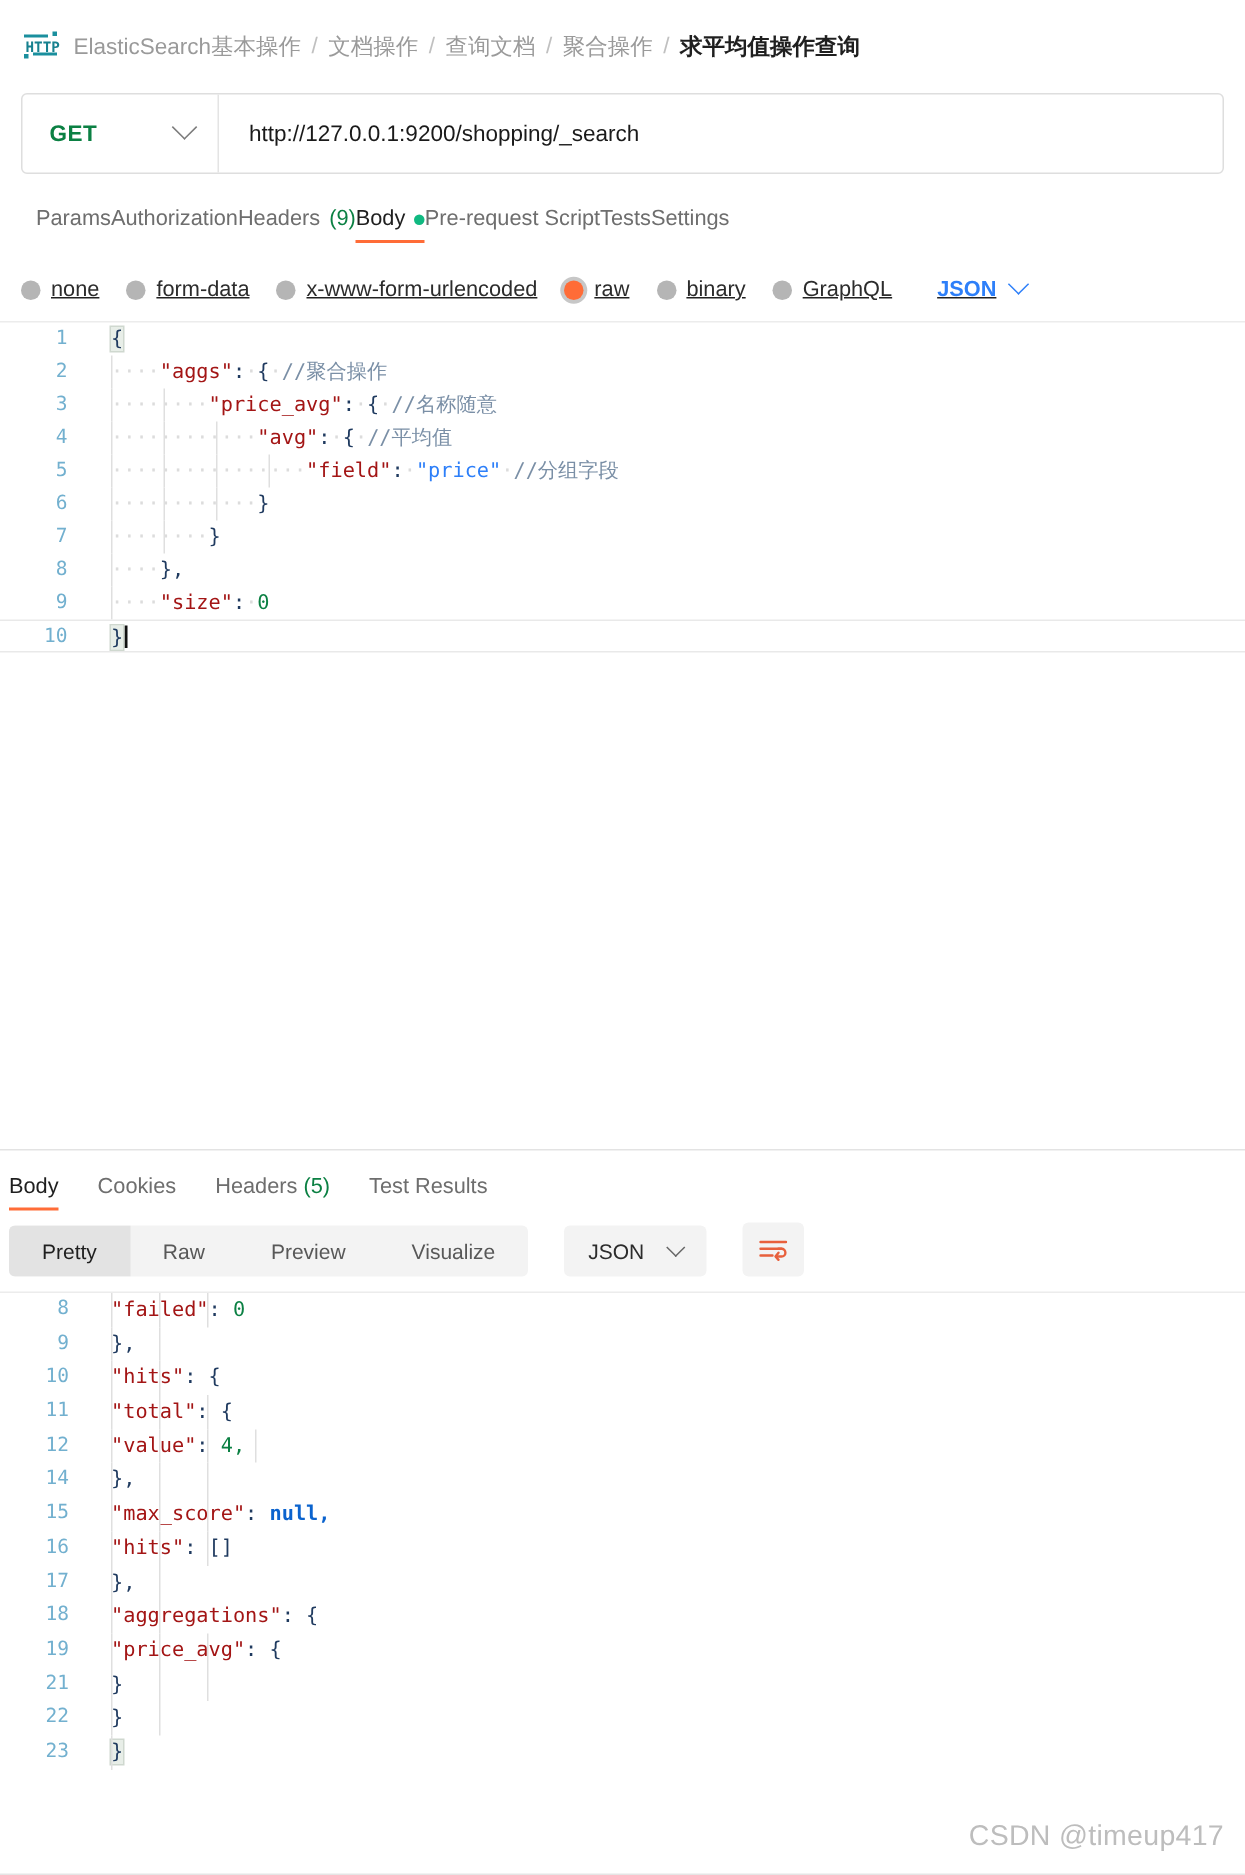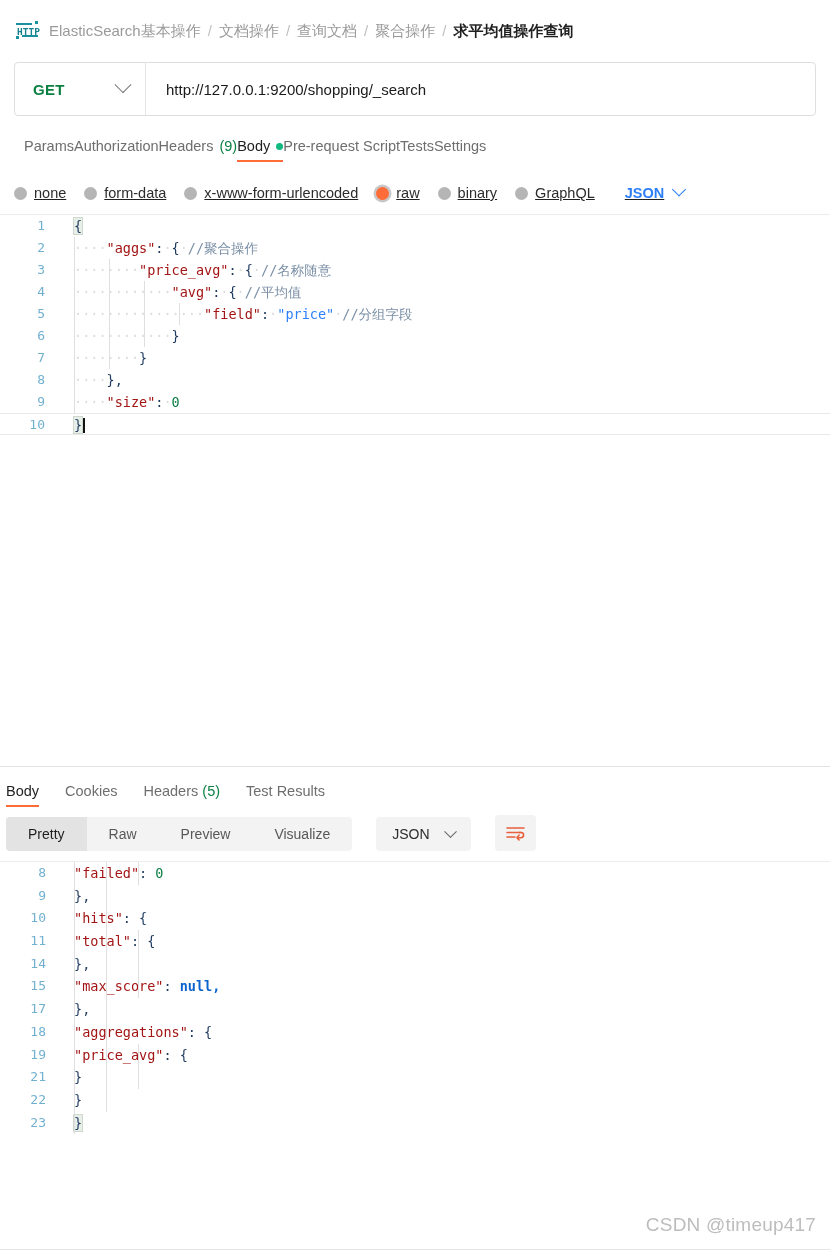--- a/index.html
+++ b/index.html
@@ -504,28 +504,36 @@
         </div>
         <div class="code-line">
           <div class="gutter">10</div>
           <div class="code-text"><span class="vline" style="left: 16px;"></span><span class="vline" style="left: 48px;"></span><span><span class="tok-key">"hits"</span><span class="tok-punc">: {</span></span></div>
         </div>
         <div class="code-line">
           <div class="gutter">11</div>
           <div class="code-text"><span class="vline" style="left: 16px;"></span><span class="vline" style="left: 48px;"></span><span class="vline" style="left: 80px;"></span><span><span class="tok-key">"total"</span><span class="tok-punc">: {</span></span></div>
         </div>
         <div class="code-line">
+          <div class="gutter">12</div>
+          <div class="code-text"><span class="vline" style="left: 16px;"></span><span class="vline" style="left: 48px;"></span><span class="vline" style="left: 80px;"></span><span class="vline" style="left: 112px;"></span><span><span class="tok-key">"value"</span><span class="tok-punc">: </span><span class="tok-num">4,</span></span></div>
+        </div>
+        <div class="code-line">
           <div class="gutter">14</div>
           <div class="code-text"><span class="vline" style="left: 16px;"></span><span class="vline" style="left: 48px;"></span><span class="vline" style="left: 80px;"></span><span><span class="tok-punc">},</span></span></div>
         </div>
         <div class="code-line">
           <div class="gutter">15</div>
           <div class="code-text"><span class="vline" style="left: 16px;"></span><span class="vline" style="left: 48px;"></span><span class="vline" style="left: 80px;"></span><span><span class="tok-key">"max_score"</span><span class="tok-punc">: </span><span class="tok-null">null,</span></span></div>
         </div>
         <div class="code-line">
+          <div class="gutter">16</div>
+          <div class="code-text"><span class="vline" style="left: 16px;"></span><span class="vline" style="left: 48px;"></span><span class="vline" style="left: 80px;"></span><span><span class="tok-key">"hits"</span><span class="tok-punc">: []</span></span></div>
+        </div>
+        <div class="code-line">
           <div class="gutter">17</div>
           <div class="code-text"><span class="vline" style="left: 16px;"></span><span class="vline" style="left: 48px;"></span><span><span class="tok-punc">},</span></span></div>
         </div>
         <div class="code-line">
           <div class="gutter">18</div>
           <div class="code-text"><span class="vline" style="left: 16px;"></span><span class="vline" style="left: 48px;"></span><span><span class="tok-key">"aggregations"</span><span class="tok-punc">: {</span></span></div>
         </div>
         <div class="code-line">
           <div class="gutter">19</div>
           <div class="code-text"><span class="vline" style="left: 16px;"></span><span class="vline" style="left: 48px;"></span><span class="vline" style="left: 80px;"></span><span><span class="tok-key">"price_avg"</span><span class="tok-punc">: {</span></span></div>

